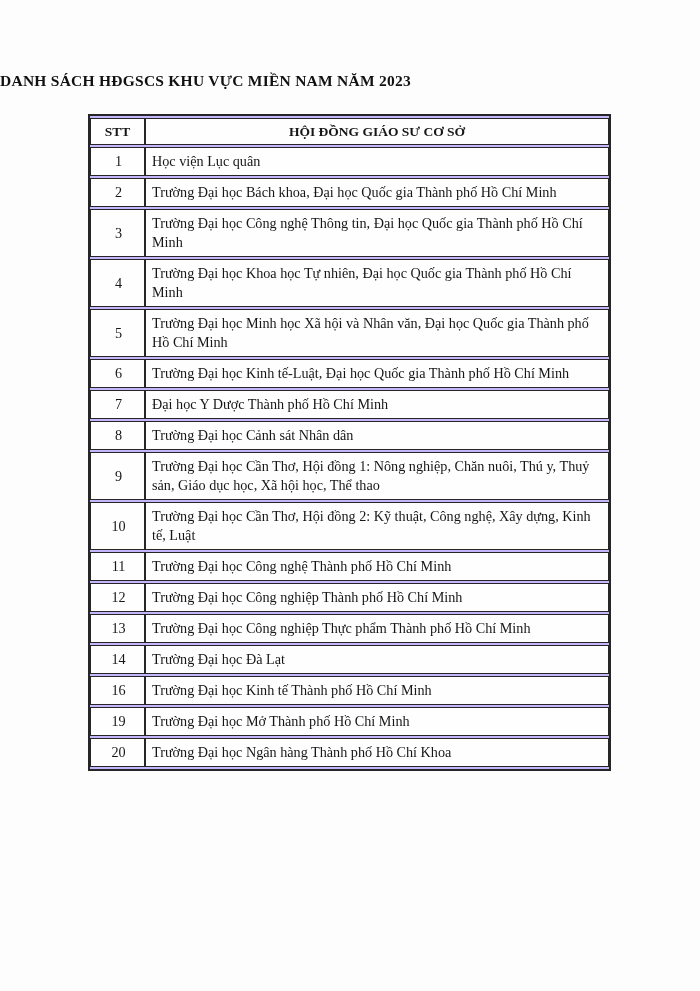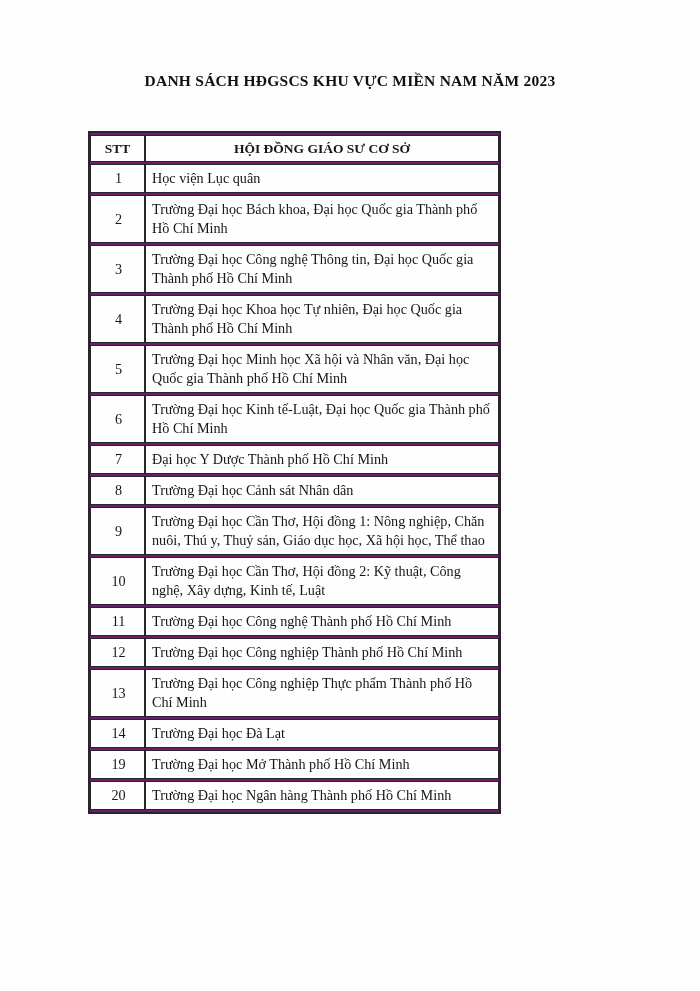--- a/index.html
+++ b/index.html
@@ -16,35 +16,35 @@
   }
   .page {
     width: 700px;
     height: 991px;
     box-sizing: border-box;
     padding-top: 72px;
     background: #fdfdfd;
   }
   .doc-title {
     margin: 0;
-    text-align: center;
+    text-align: left;
     font-size: 15.5px;
     font-weight: bold;
     letter-spacing: 0.25px;
     color: #111;
     white-space: nowrap;
   }
   table.council-table {
-    margin: 41px 0 0 88px;
-    width: 413px;
+    margin: 24px 0 0 88px;
+    width: 523px;
     table-layout: fixed;
     border-collapse: separate;
     border-spacing: 0 2px;
     border: 2px solid #262626;
-    background: #701a75;
+    background: #c4b5fd;
   }
   table.council-table th,
   table.council-table td {
     border: 1px solid #262626;
     background: #fefefe;
     vertical-align: middle;
   }
   th.col-stt, td.cell-stt {
     width: 47px;
     text-align: center;
@@ -131,23 +131,27 @@
         </tr>
         <tr>
           <td class="cell-stt">13</td>
           <td class="cell-council">Trường Đại học Công nghiệp Thực phẩm Thành phố Hồ Chí Minh</td>
         </tr>
         <tr>
           <td class="cell-stt">14</td>
           <td class="cell-council">Trường Đại học Đà Lạt</td>
         </tr>
         <tr>
+          <td class="cell-stt">16</td>
+          <td class="cell-council">Trường Đại học Kinh tế Thành phố Hồ Chí Minh</td>
+        </tr>
+        <tr>
           <td class="cell-stt">19</td>
           <td class="cell-council">Trường Đại học Mở Thành phố Hồ Chí Minh</td>
         </tr>
         <tr>
           <td class="cell-stt">20</td>
-          <td class="cell-council">Trường Đại học Ngân hàng Thành phố Hồ Chí Minh</td>
+          <td class="cell-council">Trường Đại học Ngân hàng Thành phố Hồ Chí Khoa</td>
         </tr>
       </tbody>
   </table>
 
 </div>
 
 </body></html>

